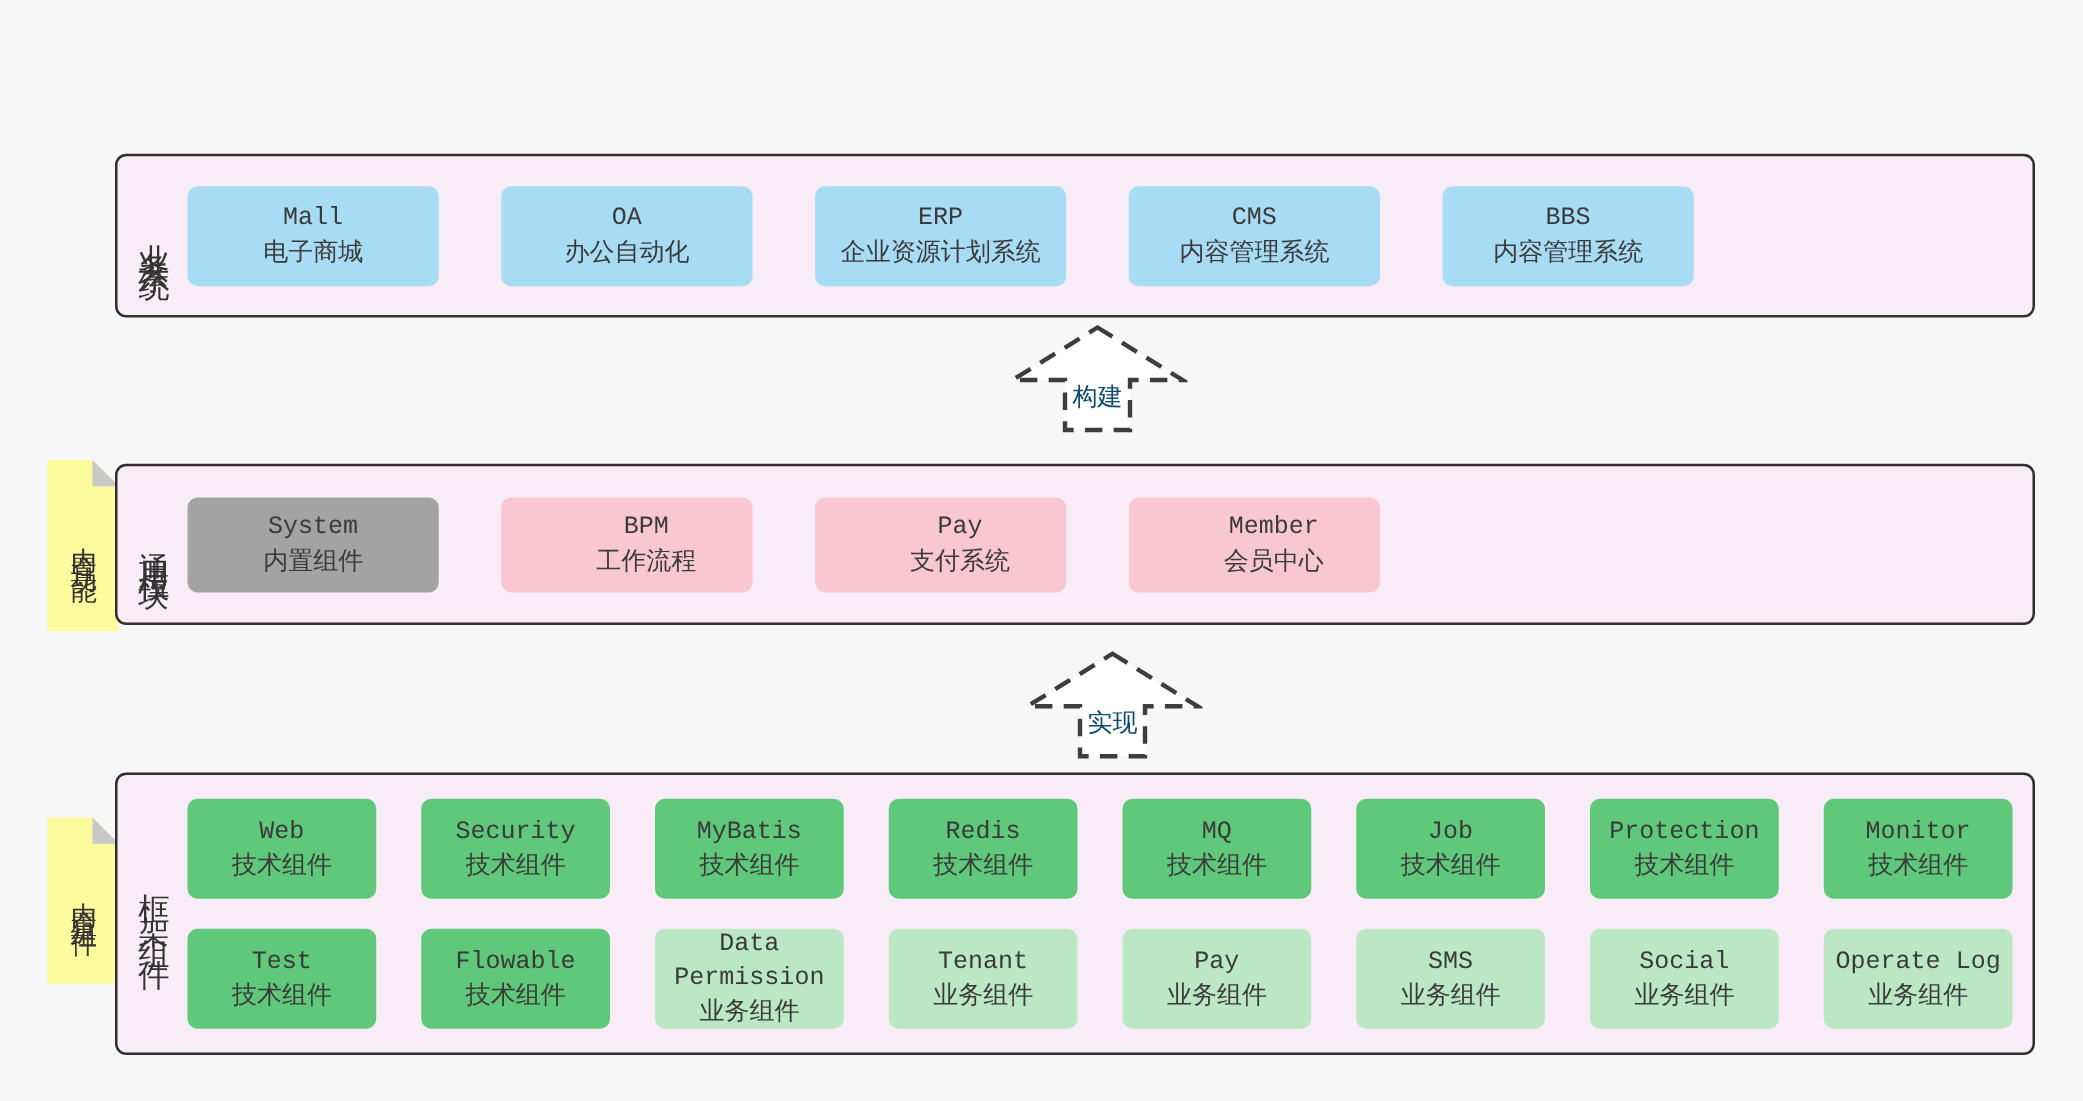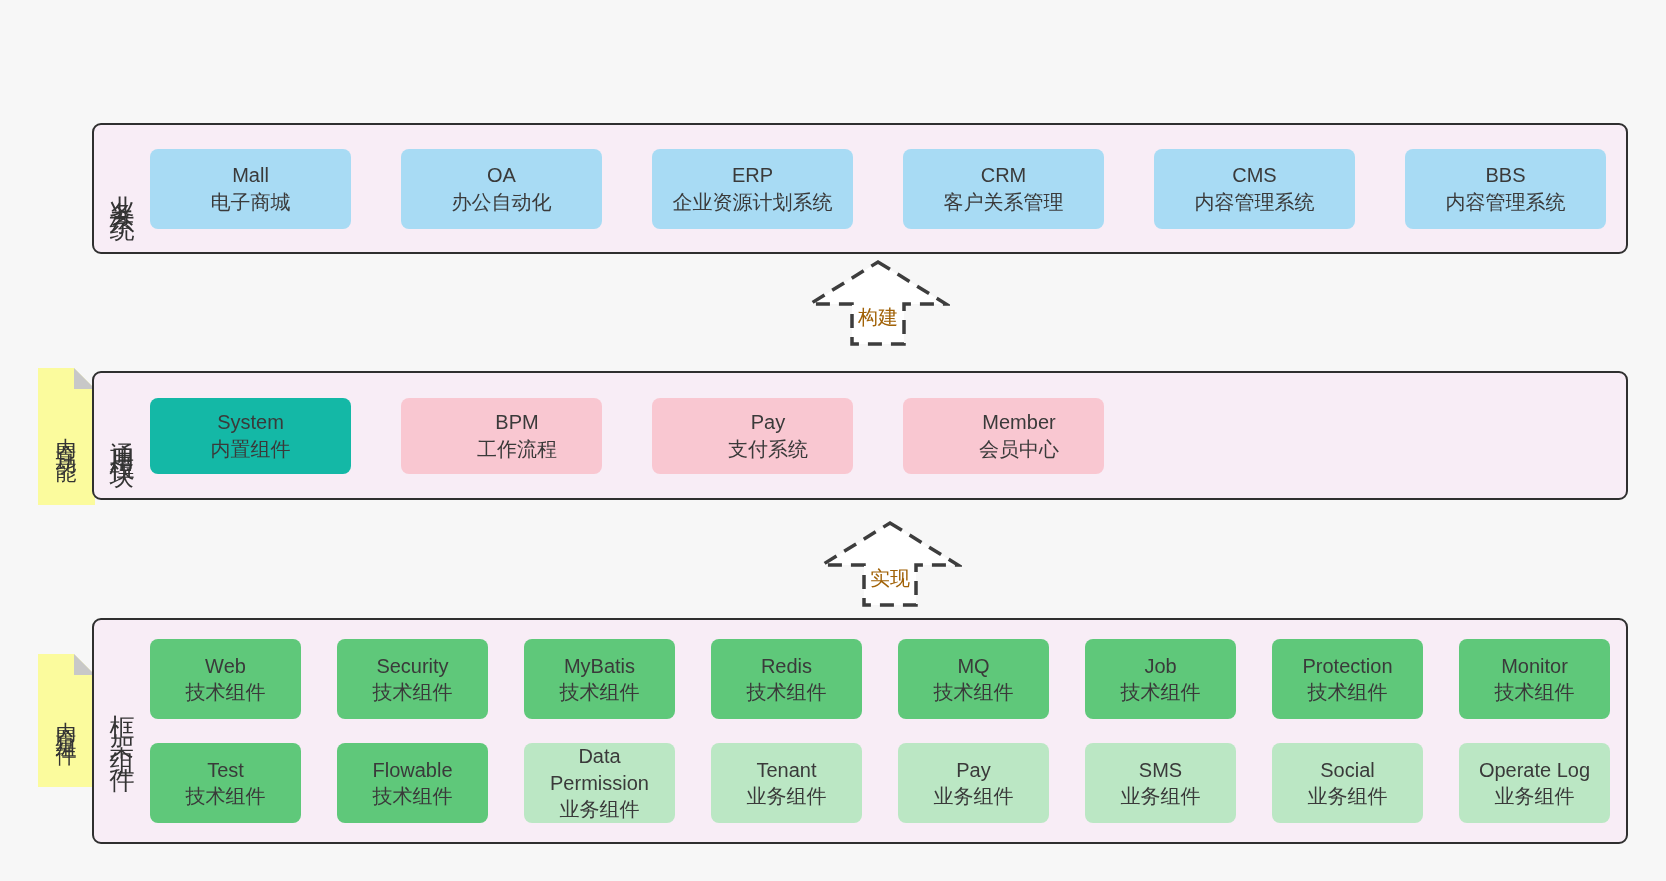--- a/index.html
+++ b/index.html
@@ -26,27 +26,27 @@
 
   .boxes { display:flex; align-items:center; }
   .cols6 { gap:50px; }
   .cols8 { gap:36px;align-items:flex-end; }
   .rows2 { display:flex; flex-direction:column; gap:24px; justify-content:center; }
 
   .box {
     display:flex; flex-direction:column; align-items:center; justify-content:center;
     border-radius:8px; text-align:center; padding:4px 8px; line-height:1.32;
   }
-  .box .en { font-size:20px; }
+  .box .en { font-size:20px;font-family:Liberation Mono, monospace; }
   .box .zh { font-size:20px; }
   .b6 { width:201px; height:80px; }
   .band-2 .b6 { height:76px; }
   .b8 { width:151px; height:80px; }
   .blue  { background:#a8dbf4; }
-  .red   { background:#14b8a6; }
+  .red   { background:#a3a3a3; }
   .pink  { background:#f9c7d1;padding-left:39px; }
   .green { background:#5fc87a; }
   .lightgreen { background:#bbe7c4; }
 
   
   .sticky {
     position:absolute; left:38px; width:57px; background:#fbfb9d;
     display:flex; align-items:center; justify-content:center;
   }
   .sticky-1 { top:368px; height:137px; }
@@ -61,21 +61,21 @@
     font-size:21px; letter-spacing:8px; color:#333; line-height:1;
   }
 
   
   .arrow { position:absolute; width:144px; height:90px; }
   .arrow-1 { left:806px; top:258px; }
   .arrow-2 { left:818px; top:519px; }
   .arrow svg { position:absolute; inset:0; }
   .arrow-label {
     position:absolute; left:50%; top:46px; transform:translateX(-50%);
-    background:#ffffff; padding:0 2px; font-size:20px; color:#a16207; white-space:nowrap;
+    background:#ffffff; padding:0 2px; font-size:20px; color:#0c4a6e; white-space:nowrap;
   }
 </style>
 </head>
 <body>
 
 <div class="stage">
 
   <div class="sticky sticky-1">
     <span class="fold"></span>
     <span class="sticky-text">内置功能</span>
@@ -92,24 +92,20 @@
         <div class="en">Mall</div>
         <div class="zh">电子商城</div>
       </div>
       <div class="box b6 blue">
         <div class="en">OA</div>
         <div class="zh">办公自动化</div>
       </div>
       <div class="box b6 blue">
         <div class="en">ERP</div>
         <div class="zh">企业资源计划系统</div>
-      </div>
-      <div class="box b6 blue">
-        <div class="en">CRM</div>
-        <div class="zh">客户关系管理</div>
       </div>
       <div class="box b6 blue">
         <div class="en">CMS</div>
         <div class="zh">内容管理系统</div>
       </div>
       <div class="box b6 blue">
         <div class="en">BBS</div>
         <div class="zh">内容管理系统</div>
       </div>
     </div>

